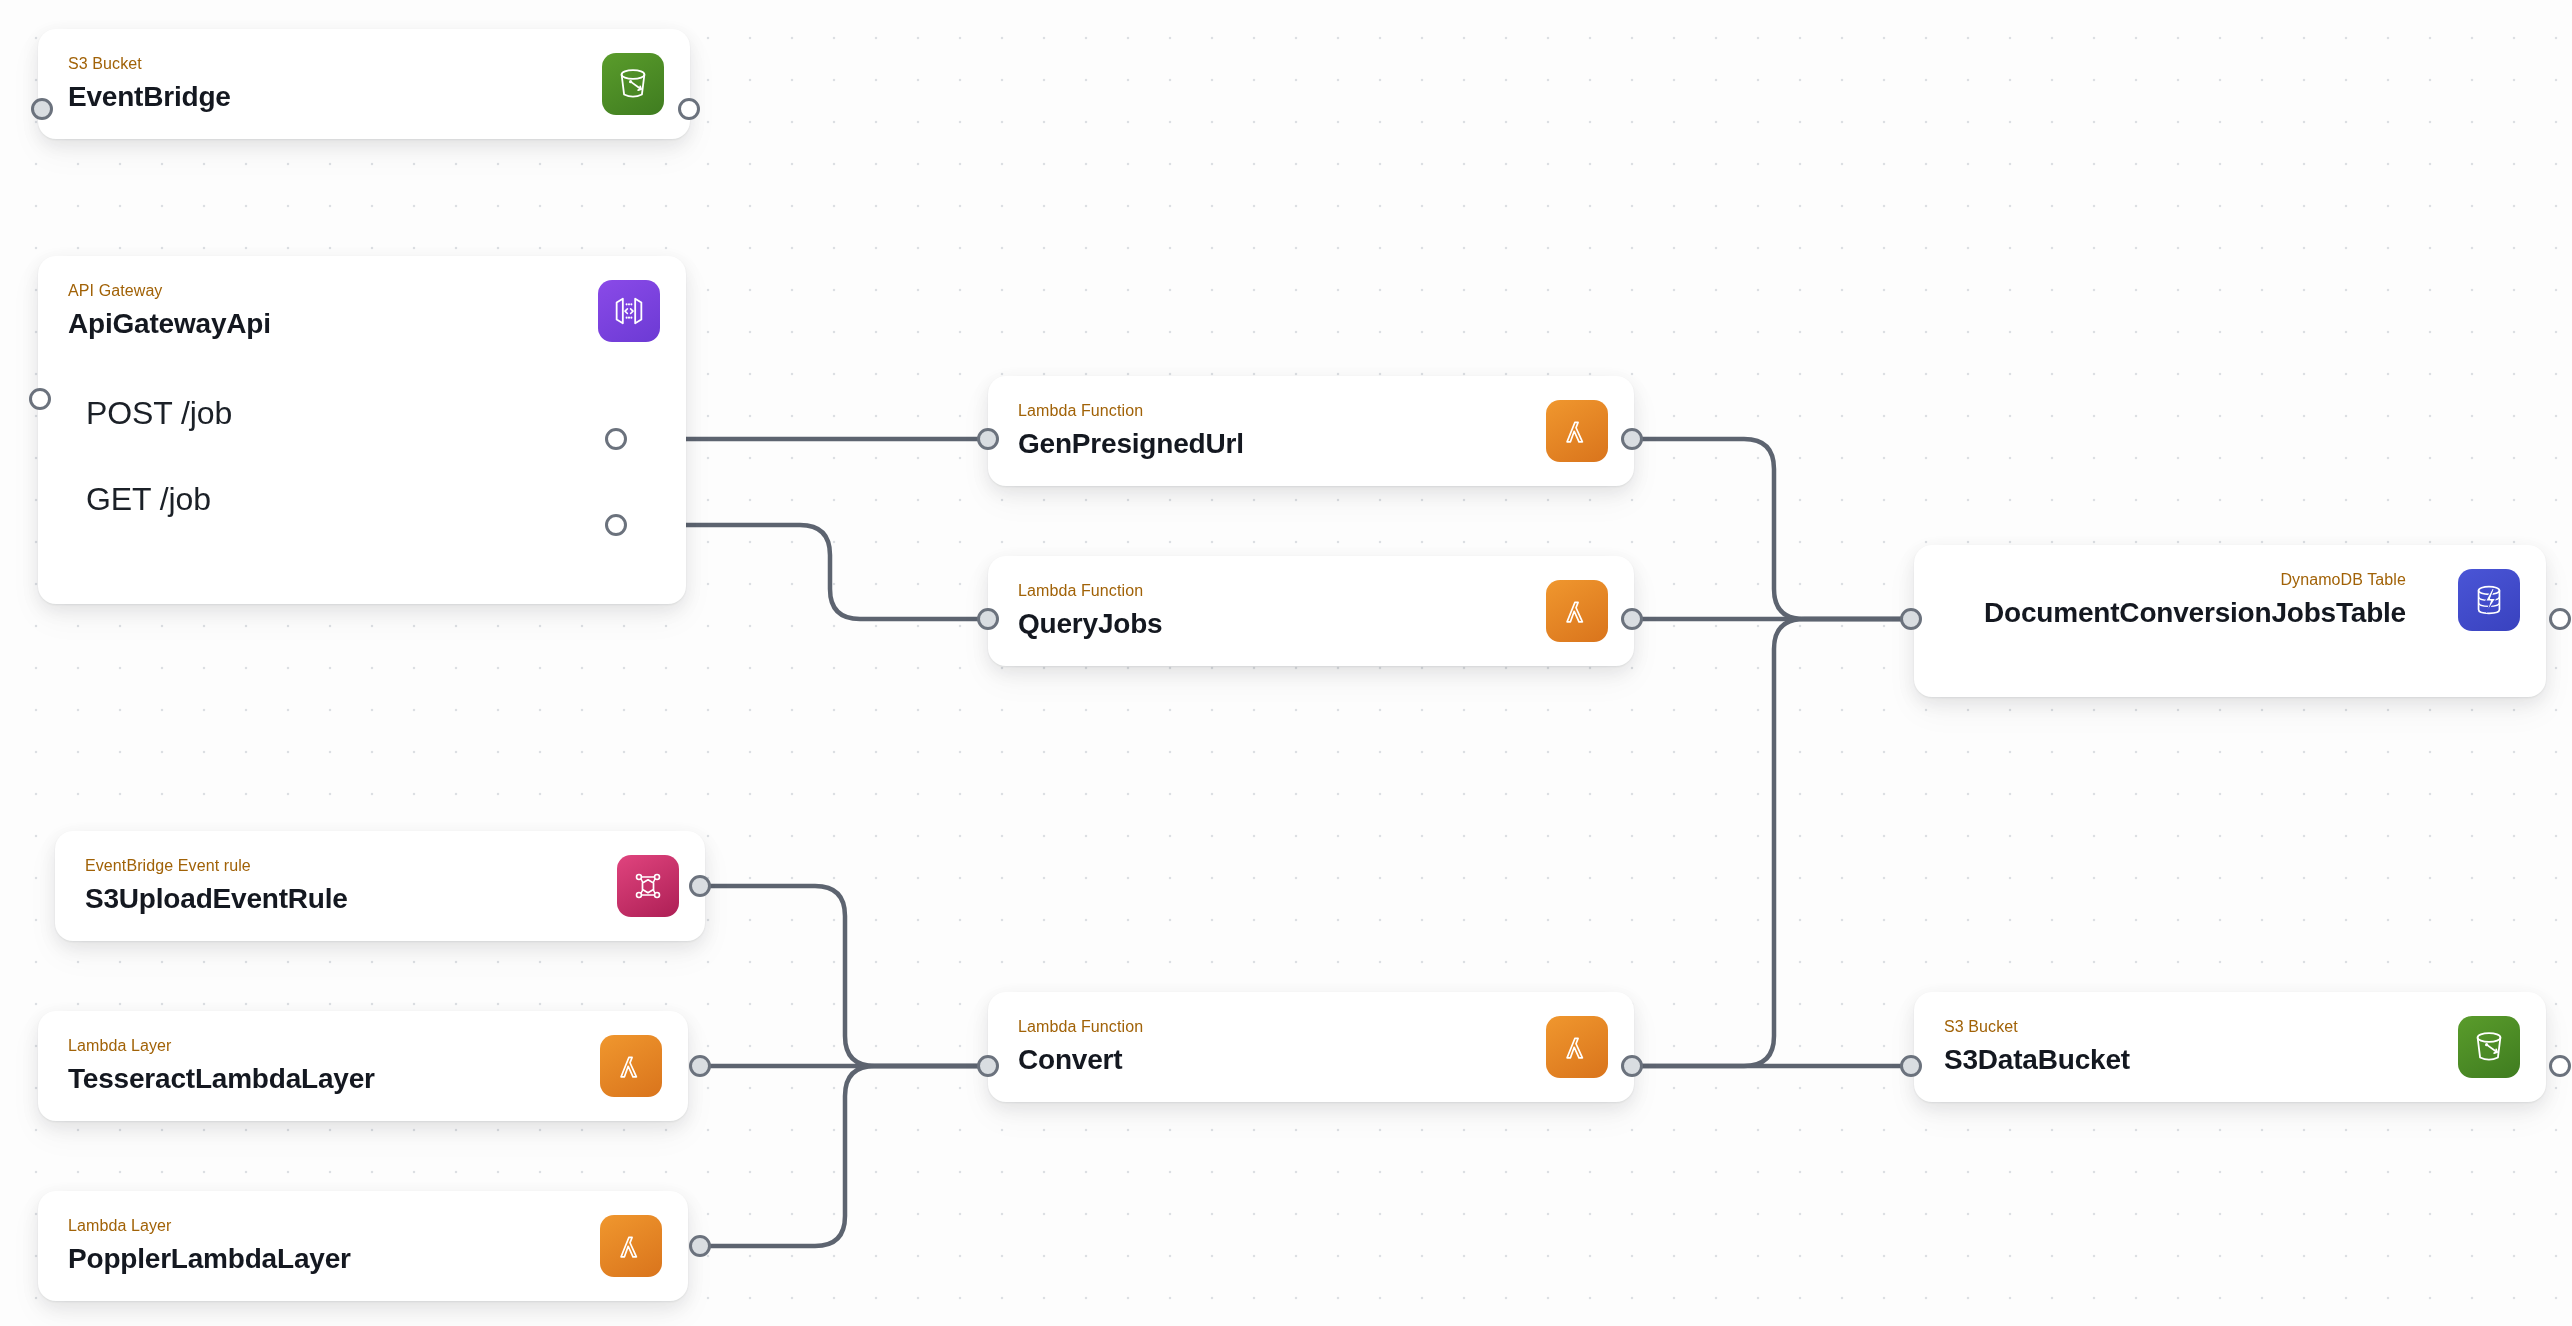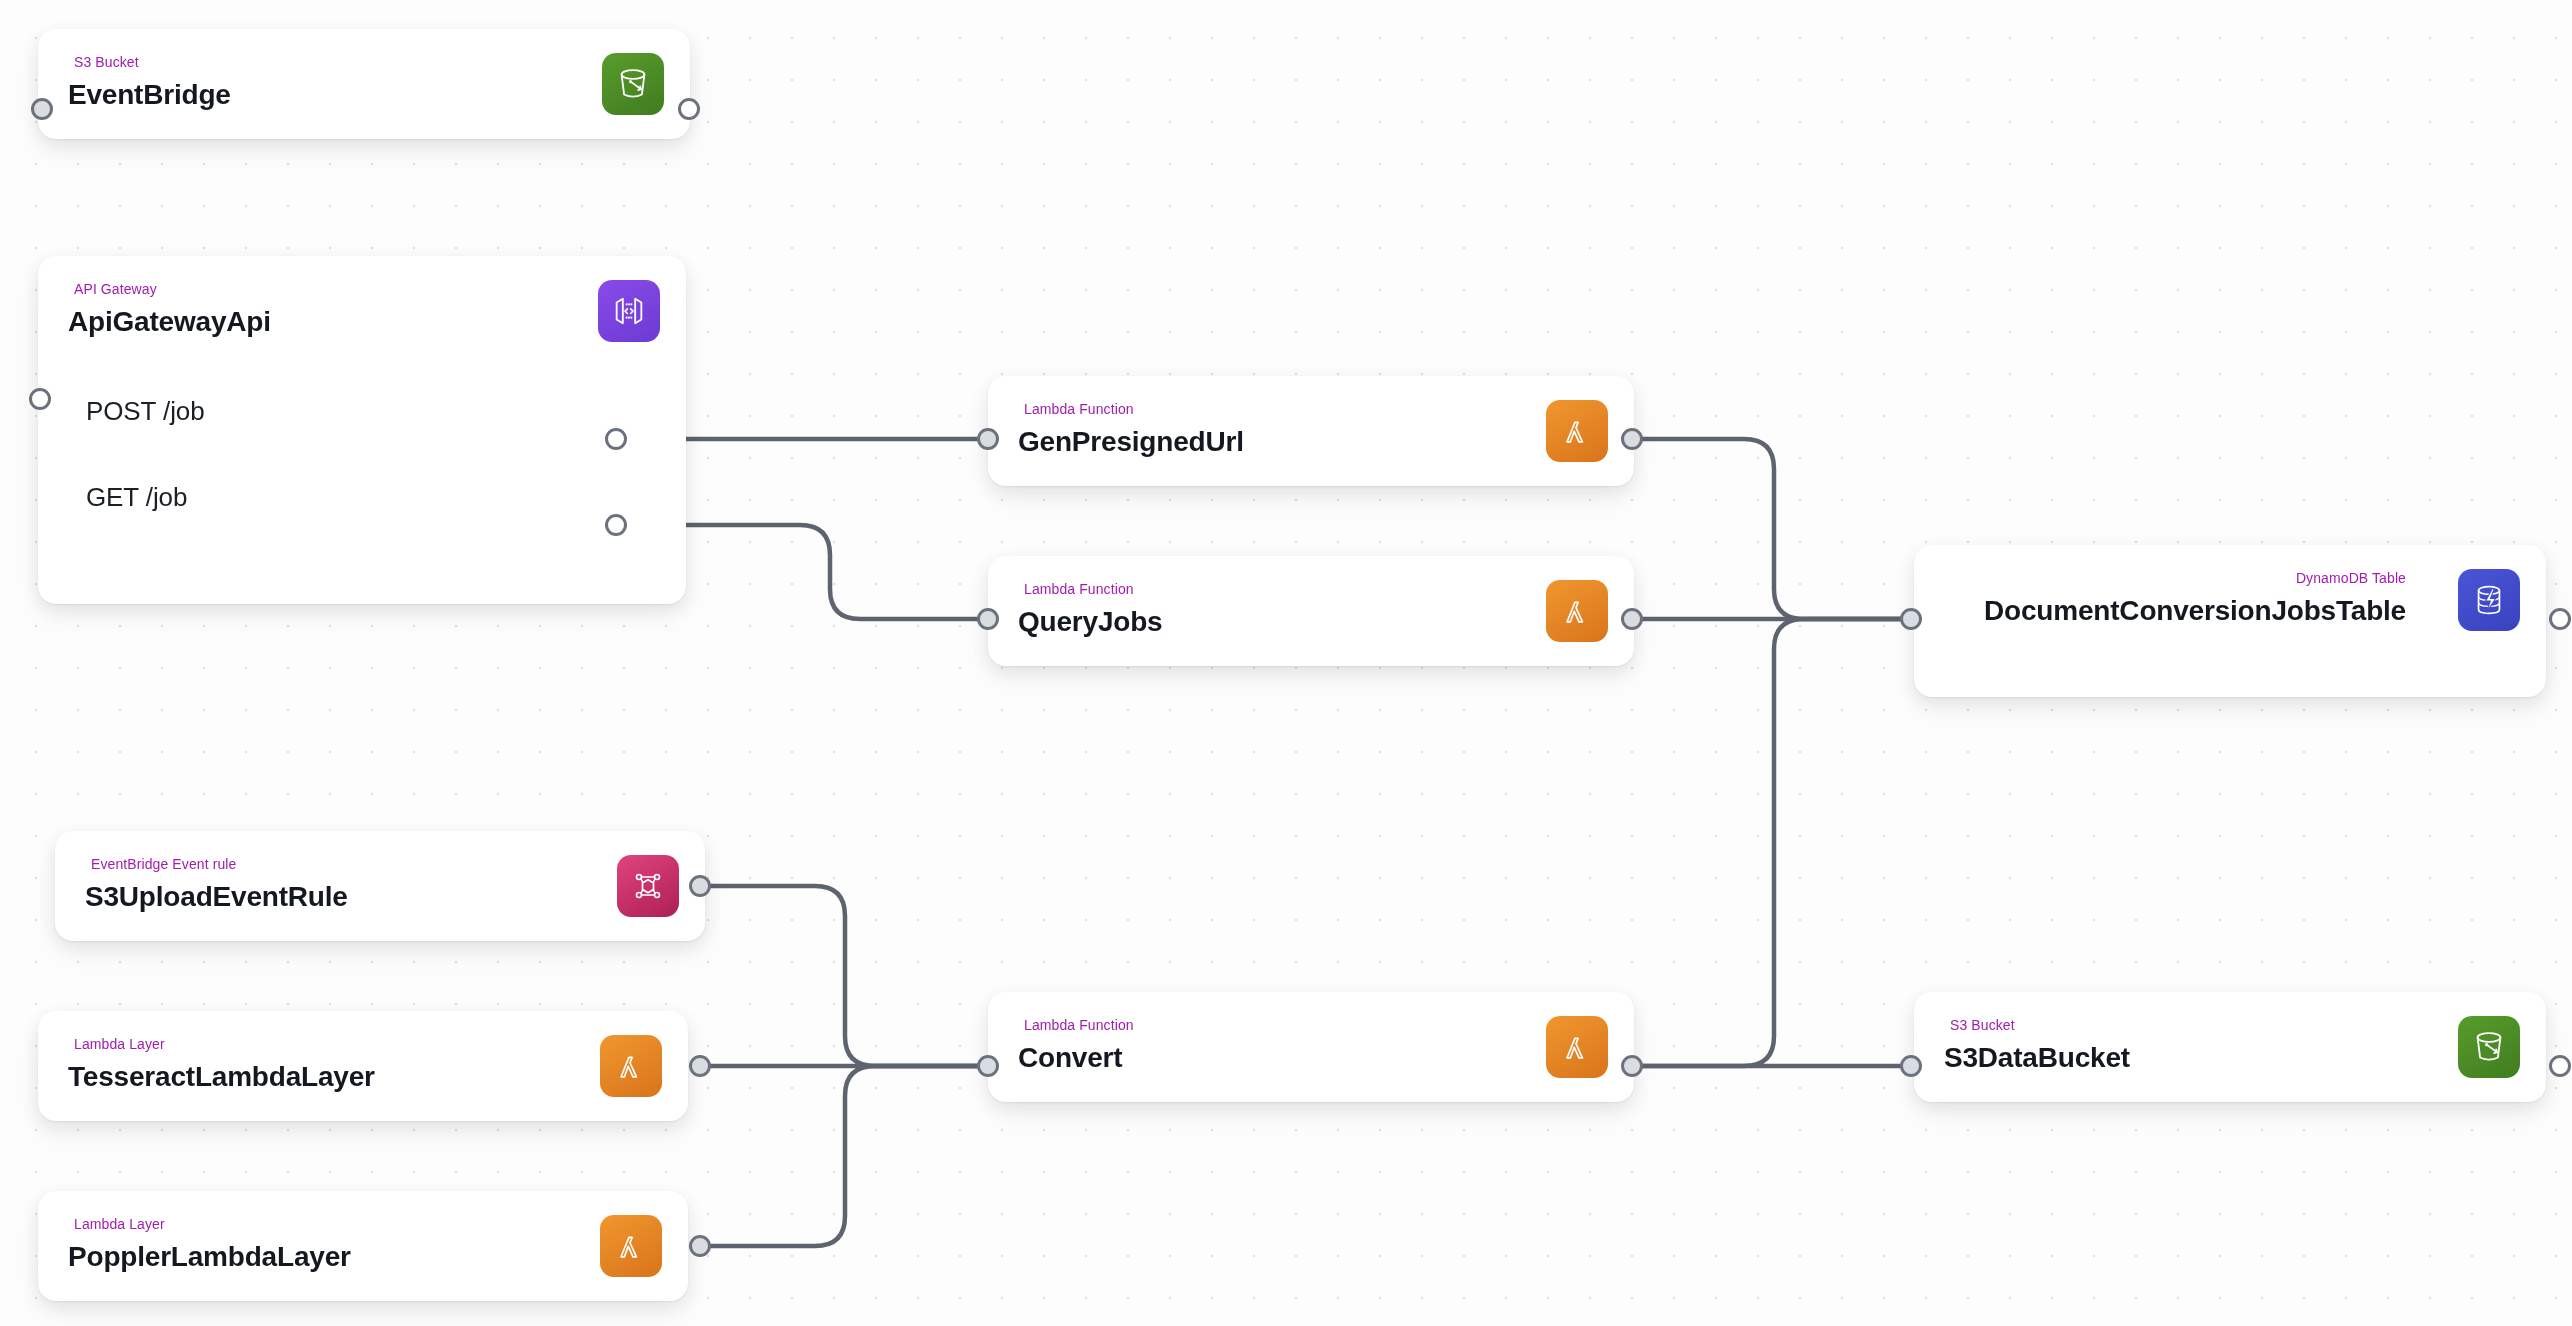--- a/index.html
+++ b/index.html
@@ -57,27 +57,26 @@
   }
 
   .node-body {
     position: relative;
     padding: 26px 30px 22px 30px;
     min-height: 88px;
     box-sizing: border-box;
   }
 
   .node-subtitle {
-    font-size: 14px;
+    font-size: 16px;
     line-height: 1.12;
-    color: #a21caf;
+    color: #a16207;
     font-weight: 400;
     letter-spacing: 0.1px;
     white-space: nowrap;
-    margin-left: 6px;
   }
 
   .node-title {
     font-size: 28px;
     line-height: 1.16;
     color: #141820;
     font-weight: 700;
     letter-spacing: -0.2px;
     margin-top: 8px;
     word-break: break-all;
@@ -111,21 +110,21 @@
   
   .route-list { margin-top: 30px; }
   .route-row {
     height: 86px;
     display: flex;
     align-items: center;
     padding-left: 18px;
     box-sizing: border-box;
   }
   .route-label {
-    font-size: 26px;
+    font-size: 32px;
     color: #1b2027;
     font-weight: 400;
     letter-spacing: -0.1px;
     white-space: nowrap;
   }
 
   
   .port {
     position: absolute;
     z-index: 6;

